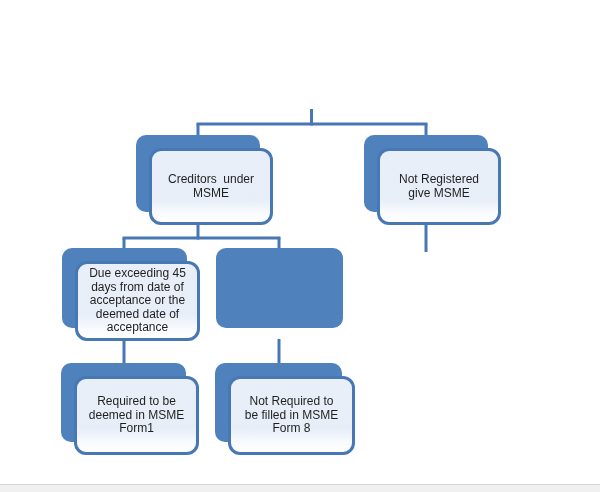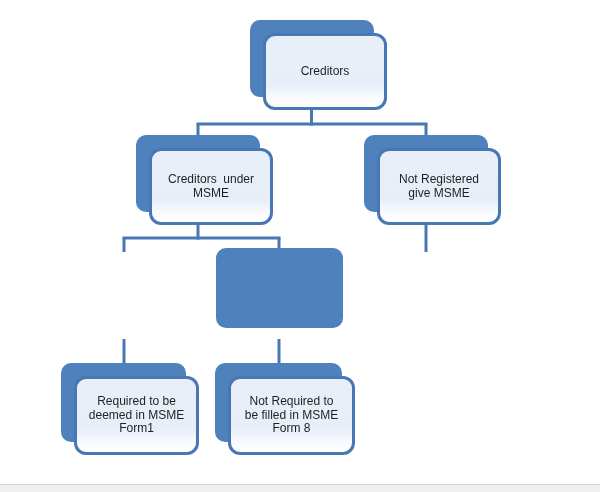--- a/index.html
+++ b/index.html
@@ -55,43 +55,47 @@
       <line x1="198" y1="223" x2="198" y2="239.5"></line>
       <line x1="122.5" y1="238" x2="280.5" y2="238"></line>
       <line x1="124" y1="238" x2="124" y2="252"></line>
       <line x1="279" y1="238" x2="279" y2="252"></line>
       <line x1="426" y1="223" x2="426" y2="252"></line>
       <line x1="124" y1="339" x2="124" y2="367"></line>
       <line x1="279" y1="339" x2="279" y2="367"></line>
     </g>
   </svg>
 
-  <div class="node" style="left:250px;top:20px;--w:124px;--h:77px;">
-    <div class="back"></div>
-    <div class="front">
-      <span class="label">Creditors</span>
-    </div>
-  </div>
 
   <div class="node" style="left:136px;top:135px;--w:124px;--h:77px;">
     <div class="back"></div>
     <div class="front">
       <span class="label">Creditors  under
 MSME</span>
     </div>
   </div>
 
   <div class="node" style="left:364px;top:135px;--w:124px;--h:77px;">
     <div class="back"></div>
     <div class="front">
       <span class="label">Not Registered
 give MSME</span>
     </div>
   </div>
 
+  <div class="node" style="left:62px;top:248px;--w:125px;--h:80px;">
+    <div class="back"></div>
+    <div class="front">
+      <span class="label">Due exceeding 45
+days from date of
+acceptance or the
+deemed date of
+acceptance</span>
+    </div>
+  </div>
 
   <div class="node" style="left:216px;top:248px;--w:127px;--h:80px;">
     <div class="back"></div>
   </div>
 
 
   <div class="node" style="left:61px;top:363px;--w:125px;--h:79px;">
     <div class="back"></div>
     <div class="front">
       <span class="label">Required to be

